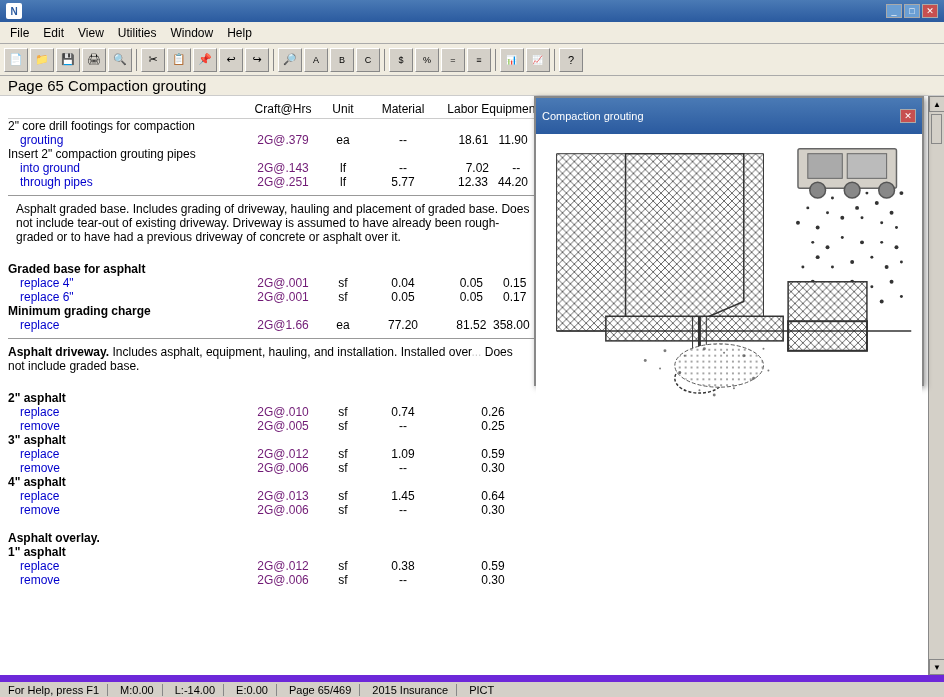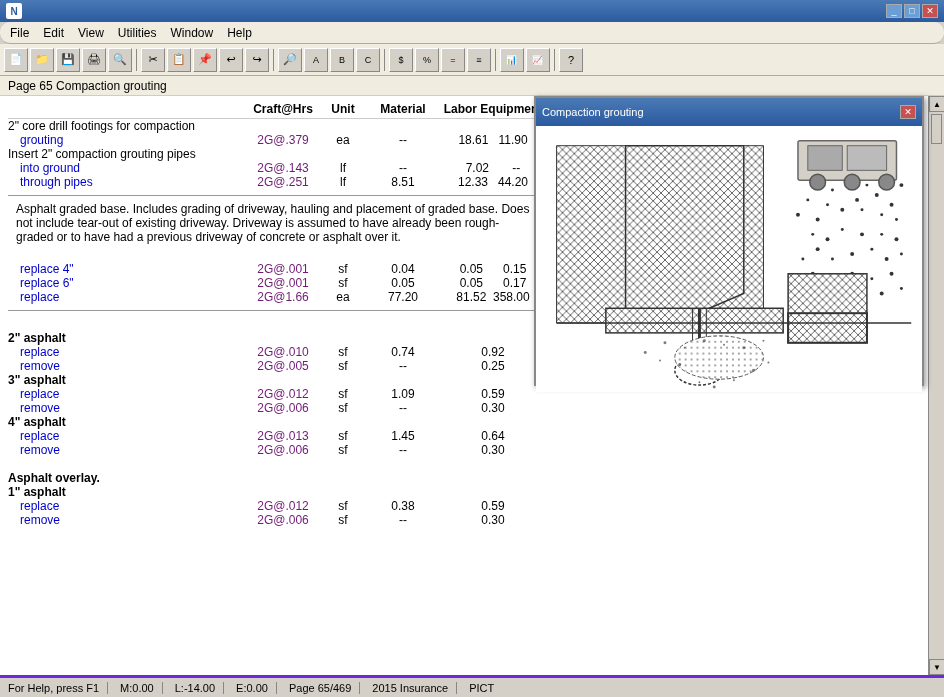--- a/index.html
+++ b/index.html
@@ -24,21 +24,20 @@
 
     
     .menu-bar {
       background: #f0ece0;
       border-bottom: 1px solid #aaa;
       padding: 2px 4px;
       display: flex;
       align-items: center;
       gap: 2px;
       height: 22px;
-      border-radius: 10px;
     }
     .menu-item { padding: 2px 6px; font-size: 12px; cursor: pointer; }
 
     
     .toolbar {
       background: #f0ece0;
       border-bottom: 1px solid #aaa;
       padding: 2px 4px;
       display: flex;
       align-items: center;
@@ -52,21 +51,21 @@
       display: flex; align-items: center; justify-content: center;
       cursor: pointer; font-size: 11px;
       border-top-color: #fff; border-left-color: #fff;
     }
     .toolbar-sep { width: 1px; height: 22px; background: #888; margin: 0 2px; }
 
     
     .page-header {
       background: #f0ece0;
       padding: 2px 8px;
-      font-size: 12px;
+      font-size: 15px;
       border-bottom: 1px solid #ccc;
       height: 20px;
       display: flex;
       align-items: center;
     }
 
     
     .main-content {
       display: flex;
       height: calc(697px - 22px - 22px - 32px - 20px - 22px);
@@ -83,21 +82,21 @@
       background: white;
     }
 
     
     .col-headers {
       display: grid;
       grid-template-columns: 240px 70px 50px 70px 110px 70px;
       padding: 2px 0;
       border-bottom: 1px solid #ccc;
       color: #000;
-      font-weight: bold;
+      font-weight: normal;
       text-align: center;
       background: white;
       position: sticky;
       top: 0;
       z-index: 1;
     }
     .col-headers div:first-child { text-align: left; }
 
     
     .scrollbar {
@@ -131,36 +130,36 @@
       z-index: 10;
     }
     .popup-title-bar {
       background: linear-gradient(to bottom, #4a7ab5, #2a5a9f);
       color: white;
       padding: 2px 6px;
       font-size: 11px;
       display: flex;
       justify-content: space-between;
       align-items: center;
-      height: 28px;
+      height: 36px;
       gap: 32px;
     }
     .popup-content {
       width: 100%;
       height: calc(100% - 20px);
       background: white;
       overflow: hidden;
       position: relative;
     }
     
 
     
     .status-bar {
       background: #d4d0c8;
-      border-top: 3px solid #6d28d9;
+      border-top: 7px solid #6d28d9;
       padding: 2px 8px;
       font-size: 11px;
       display: flex;
       align-items: center;
       gap: 12px;
       height: 22px;
     }
     .status-section { border-right: 1px solid #888; padding-right: 8px; }
 
     .indent { padding-left: 12px; }
@@ -266,68 +265,77 @@
         <div class="item-val">lf</div>
         <div class="item-val">--</div>
         <div class="item-val">7.02&nbsp;&nbsp;&nbsp;&nbsp;&nbsp;&nbsp;&nbsp;--</div>
         <div class="item-val">7.02</div>
       </div>
 
       <div class="item-row">
         <div class="indent" style="color:#0000cc;">through pipes</div>
         <div class="item-val blue">2G@.251</div>
         <div class="item-val">lf</div>
-        <div class="item-val">8.51</div>
+        <div class="item-val">5.77</div>
         <div class="item-val">12.33&nbsp;&nbsp;&nbsp;44.20</div>
         <div class="item-val">62.30</div>
       </div>
     </div>
 
     <hr class="separator-line">
 
     <div class="section-block">
       <div class="section-desc" style="max-width:520px;margin-left:8px;">Asphalt graded base.  Includes grading of driveway, hauling and placement of graded base. Does not include tear-out of existing driveway. Driveway is assumed to have already been rough-graded or to have had a previous driveway of concrete or asphalt over it.</div>
       <br>
       <div class="item-row">
+        <div class="bold-section">Graded base for asphalt</div>
+      </div>
+      <div class="item-row">
         <div class="indent" style="color:#0000cc;">replace 4"</div>
         <div class="item-val blue">2G@.001</div>
         <div class="item-val">sf</div>
         <div class="item-val">0.04</div>
         <div class="item-val">0.05&nbsp;&nbsp;&nbsp;&nbsp;&nbsp;&nbsp;0.15</div>
         <div class="item-val">0.24</div>
       </div>
       <div class="item-row">
         <div class="indent" style="color:#0000cc;">replace 6"</div>
         <div class="item-val blue">2G@.001</div>
         <div class="item-val">sf</div>
         <div class="item-val">0.05</div>
         <div class="item-val">0.05&nbsp;&nbsp;&nbsp;&nbsp;&nbsp;&nbsp;0.17</div>
         <div class="item-val">0.28</div>
+      </div>
+      <div class="item-row">
+        <div class="bold-section">Minimum grading charge</div>
       </div>
       <div class="item-row">
         <div class="indent" style="color:#0000cc;">replace</div>
         <div class="item-val blue">2G@1.66</div>
         <div class="item-val">ea</div>
         <div class="item-val">77.20</div>
         <div class="item-val">81.52&nbsp;&nbsp;358.00</div>
         <div class="item-val">516.72</div>
       </div>
     </div>
 
     <hr class="separator-line">
 
     <div class="section-block">
+      <div class="section-desc" style="max-width:520px;">
+        <span style="font-weight:bold;">Asphalt driveway.</span>  Includes asphalt, equipment, hauling, and installation. Installed over<span style="color:#ccc;">...</span> Does not include graded base.
+      </div>
       <br>
       <div class="bold-section">2" asphalt</div>
       <div class="item-row">
         <div class="indent" style="color:#0000cc;">replace</div>
         <div class="item-val blue">2G@.010</div>
         <div class="item-val">sf</div>
         <div class="item-val">0.74</div>
-        <div class="item-val">0.92</div>
+        <div class="item-val">0.26</div>
         <div class="item-val"></div>
       </div>
       <div class="item-row">
         <div class="indent" style="color:#0000cc;">remove</div>
         <div class="item-val blue">2G@.005</div>
         <div class="item-val">sf</div>
         <div class="item-val">--</div>
         <div class="item-val">0.25</div>
         <div class="item-val"></div>
       </div>

